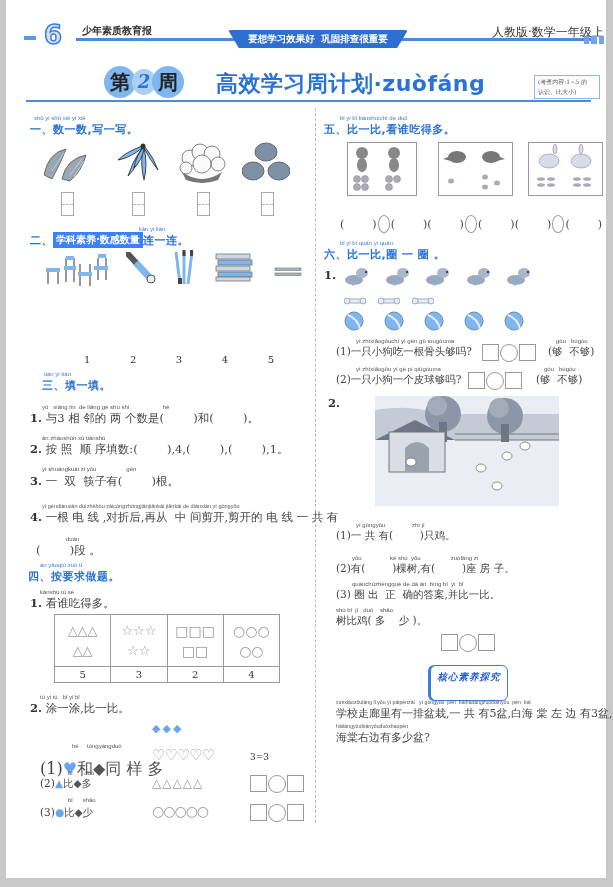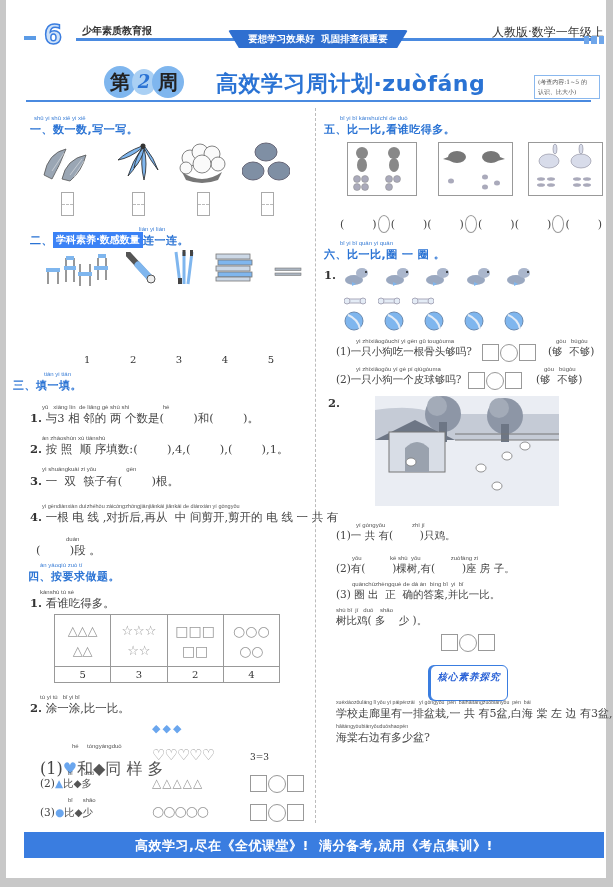--- a/index.html
+++ b/index.html
@@ -172,21 +172,21 @@
 
   <div class="abs" style="left:78px;top:354px;width:190px;display:flex;justify-content:space-between;font-size:10px;color:#333;">
     <span>1</span>
     <span>2</span>
     <span>3</span>
     <span>4</span>
     <span>5</span>
   </div>
 
   <div class="py b" style="left:38px;top:371px;">tián yi tián</div>
-  <div class="sec" style="left:7px;top:378px;">三、填一填。</div>
+  <div class="sec" style="left:36px;top:378px;">三、填一填。</div>
 
   <div class="py" style="left:36px;top:404px;white-space:pre;">yǔ   xiāng lín  de liǎng gè shù shì                    hé</div>
   <div class="q" style="left:24px;top:411px;"><b>1.</b> <span style="white-space:pre;">与3 相 邻的 两 个数是(        )和(        )。</span></div>
 
   <div class="py" style="left:36px;top:435px;">àn zhàoshùn xù tiánshù</div>
   <div class="q" style="left:24px;top:442px;"><b>2.</b> <span style="white-space:pre;">按 照  顺 序填数:(        ),4,(        ),(        ),1。</span></div>
 
   <div class="py" style="left:36px;top:466px;white-space:pre;">yì shuāngkuài zi yǒu                  gēn</div>
   <div class="q" style="left:24px;top:474px;"><b>3.</b> <span style="white-space:pre;">一  双  筷子有(        )根。</span></div>
 
@@ -467,16 +467,13 @@
   </div>
 
   <div class="abs" style="left:424px;top:665px;width:78px;height:36px;border:1.5px solid #3a7de0;border-radius:6px;background:#fff;text-align:center;line-height:17px;box-shadow:-2px 0 0 #3a7de0;">
     <span style="font-family:'DejaVu Serif',serif;font-style:italic;font-size:9.5px;font-weight:bold;color:#2a62d6;letter-spacing:1px;">核心素养探究</span>
   </div>
   <div class="py" style="left:330px;top:699px;font-size:5.2px;white-space:pre;">xuéxiàozǒuláng lǐ yǒu yì páipénzāi   yí gòngyǒu  pén  báihǎitángzuǒbiānyǒu  pén  bái</div>
   <div class="q" style="left:330px;top:706px;font-size:11px;white-space:pre;">学校走廊里有一排盆栽,一 共 有5盆,白海 棠 左 边 有3盆,白</div>
   <div class="py" style="left:330px;top:723px;font-size:5.2px;">hǎitángyòubiānyǒuduōshaopén</div>
   <div class="q" style="left:330px;top:730px;font-size:11px;">海棠右边有多少盆?</div>
 
-  <div class="abs" style="left:18px;top:832px;width:580px;height:26px;background:#3a7de0;text-align:center;line-height:26px;">
-    <span style="font-family:'DejaVu Sans',sans-serif;font-size:13px;font-weight:bold;color:#fff;white-space:pre;letter-spacing:0.5px;">高效学习,尽在《全优课堂》!  满分备考,就用《考点集训》!</span>
-  </div>
 </div>
 
 </body></html>

